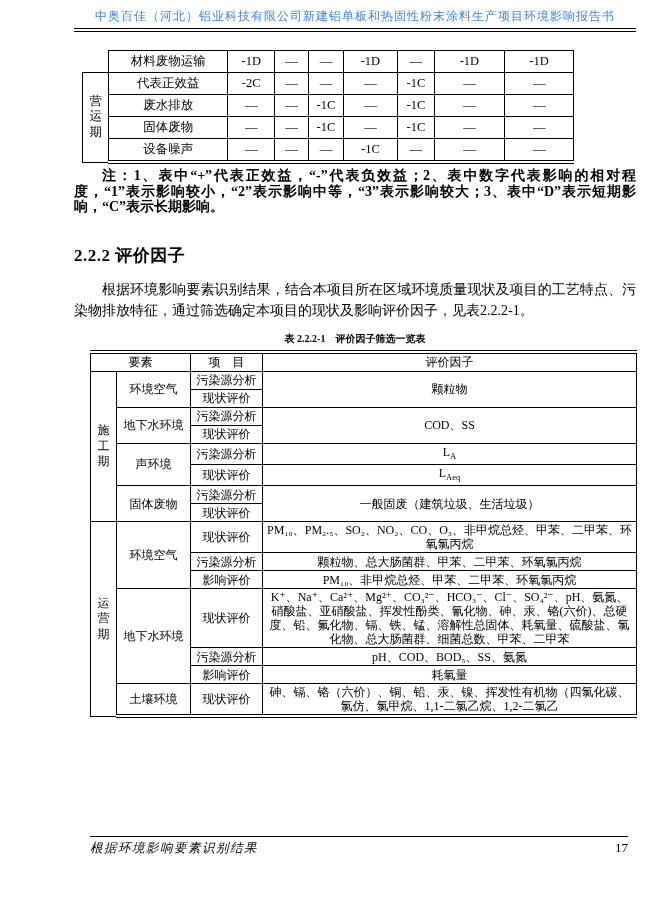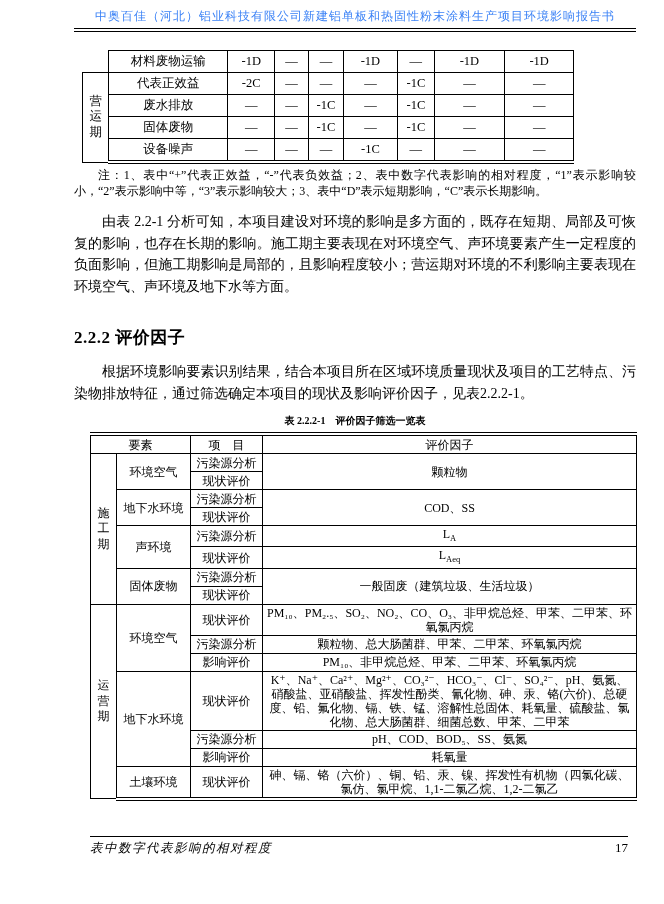--- a/index.html
+++ b/index.html
@@ -19,21 +19,21 @@
   table.it {
     border-collapse:collapse; table-layout:fixed; width:492px; margin:18px 0 0 8px;
     font-size:12.5px; text-align:center;
   }
   table.it td { border:1px solid #000; height:21px; padding:0 2px; overflow:hidden;text-align:center; }
   table.it td.blank { border-top:none; border-left:none; }
   table.it tr.last td { border-bottom:4px double #000; }
   table.it td.period { word-break:break-all; line-height:1.25; padding:0 4px; vertical-align:middle; }
 
   .note {
-    margin:4px 0 8px; font-size:12px; line-height:15.5px; text-align:justify; text-indent:2em;
+    margin:4px 0 8px; font-size:14px; line-height:15.5px; text-align:justify; text-indent:2em;font-weight:bold;
   }
 
   
   .para {
     margin:12px 0 0; font-size:14px; line-height:21.5px; text-align:justify; text-indent:2em;
   }
   .section-heading {
     margin:29px 0 0; font-size:17px; font-weight:bold; letter-spacing:0.5px;
   }
   .caption { margin:10px 0 4px; text-align:center; font-weight:bold; font-size:10px; }
@@ -131,21 +131,20 @@
         <td>-1C</td>
         <td>—</td>
         <td>—</td>
         <td>—</td>
       </tr>
     </tbody>
       </table>
 
     <p class="note">注：1、表中“+”代表正效益，“-”代表负效益；2、表中数字代表影响的相对程度，“1”表示影响较小，“2”表示影响中等，“3”表示影响较大；3、表中“D”表示短期影响，“C”表示长期影响。</p>
 
-    <p class="para">由表 2.2-1 分析可知，本项目建设对环境的影响是多方面的，既存在短期、局部及可恢复的影响，也存在长期的影响。施工期主要表现在对环境空气、声环境要素产生一定程度的负面影响，但施工期影响是局部的，且影响程度较小；营运期对环境的不利影响主要表现在环境空气、声环境及地下水等方面。</p>
 
     <h2 class="section-heading">2.2.2 评价因子</h2>
 
     <p class="para">根据环境影响要素识别结果，结合本项目所在区域环境质量现状及项目的工艺特点、污染物排放特征，通过筛选确定本项目的现状及影响评价因子，见表2.2.2-1。</p>
 
     <p class="caption">表 2.2.2-1　评价因子筛选一览表</p>
 
     <table class="ft">
       <colgroup>
         <col style="width:26px">
@@ -225,16 +224,16 @@
       <tr class="bottom">
         <td>土壤环境</td>
         <td>现状评价</td>
         <td class="factor">砷、镉、铬（六价）、铜、铅、汞、镍、挥发性有机物（四氯化碳、氯仿、氯甲烷、1,1-二氯乙烷、1,2-二氯乙</td>
       </tr>
     </tbody>
       </table>
   </div>
 
   <div class="footer">
-    <span class="footer-company">表中数字代表影响的相对程度</span>
+    <span class="footer-company">根据环境影响要素识别结果</span>
     <span class="footer-page">17</span>
   </div>
 </div>
 
 </body></html>

